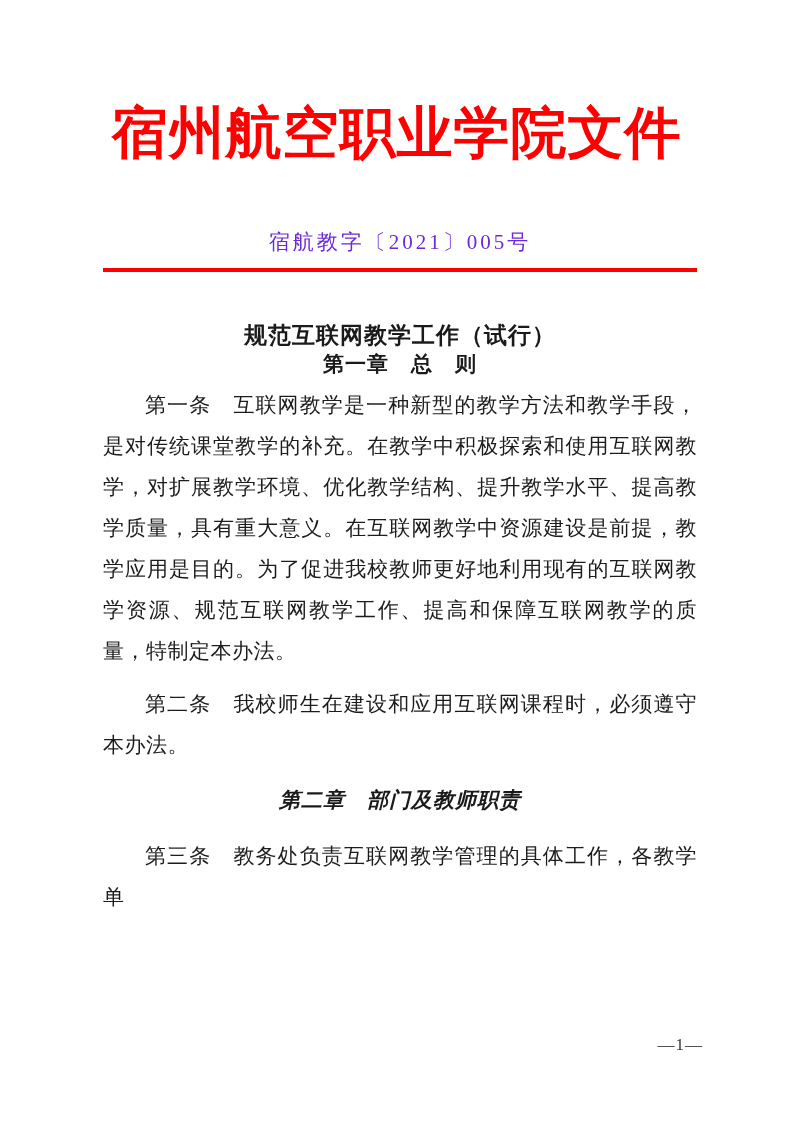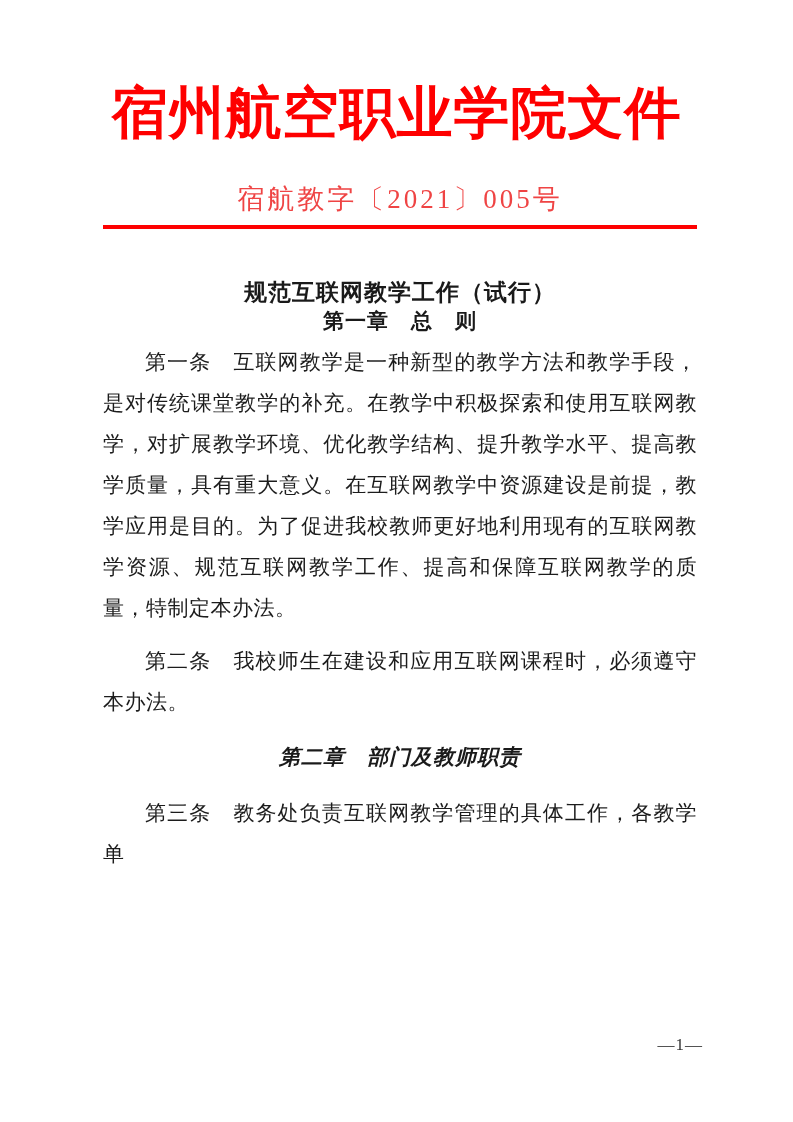--- a/index.html
+++ b/index.html
@@ -17,37 +17,37 @@
     font-family: "Liberation Serif", "DejaVu Serif", serif;
     color: #1a1a1a;
   }
   .content {
     margin-left: 103px;
     margin-right: 96px; 
   }
   
   .org-title {
     margin: 0;
-    padding-top: 80px;
+    padding-top: 100px;
     text-align: center;
     font-size: 56px;
     line-height: 67px;
     font-weight: 900;
     letter-spacing: 1px;
     color: #fe0000;
     font-family: "Liberation Serif", "DejaVu Serif", serif;
     white-space: nowrap;
   }
   .doc-number {
-    margin-top: 40px;
+    margin-top: 63px;
     text-align: center;
-    font-size: 27px;
+    font-size: 21px;
     line-height: 24px;
     letter-spacing: 3px;
-    color: #ef4444;
+    color: #6d28d9;
   }
   .red-rule {
     margin-top: 14px;
     height: 4px;
     background: #fe0000;
   }
   
   .doc-title {
     margin: 48px 0 0 0;
     text-align: center;

